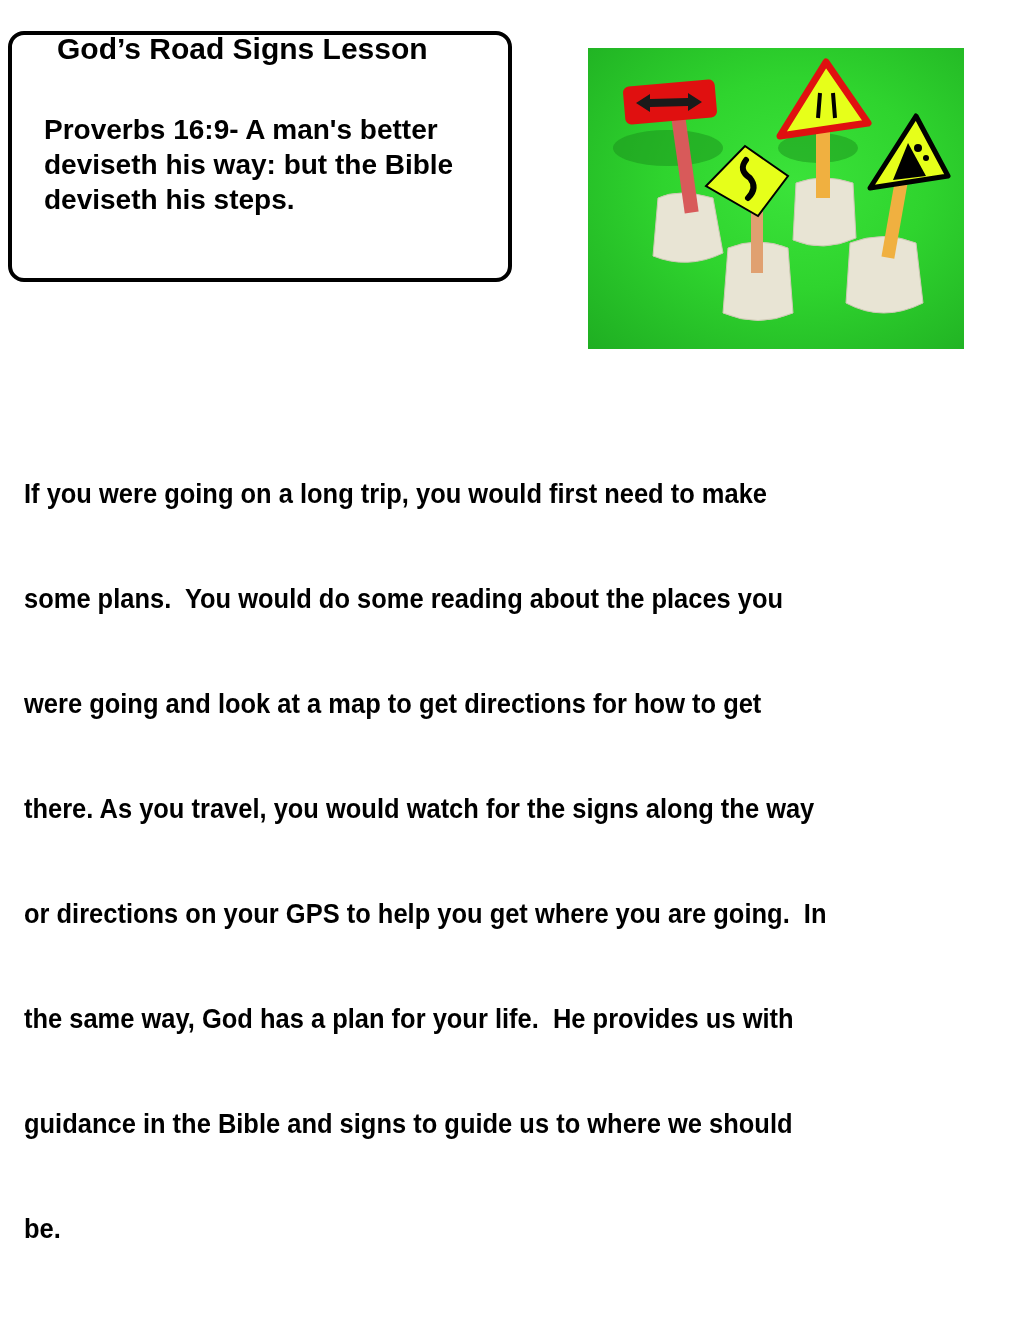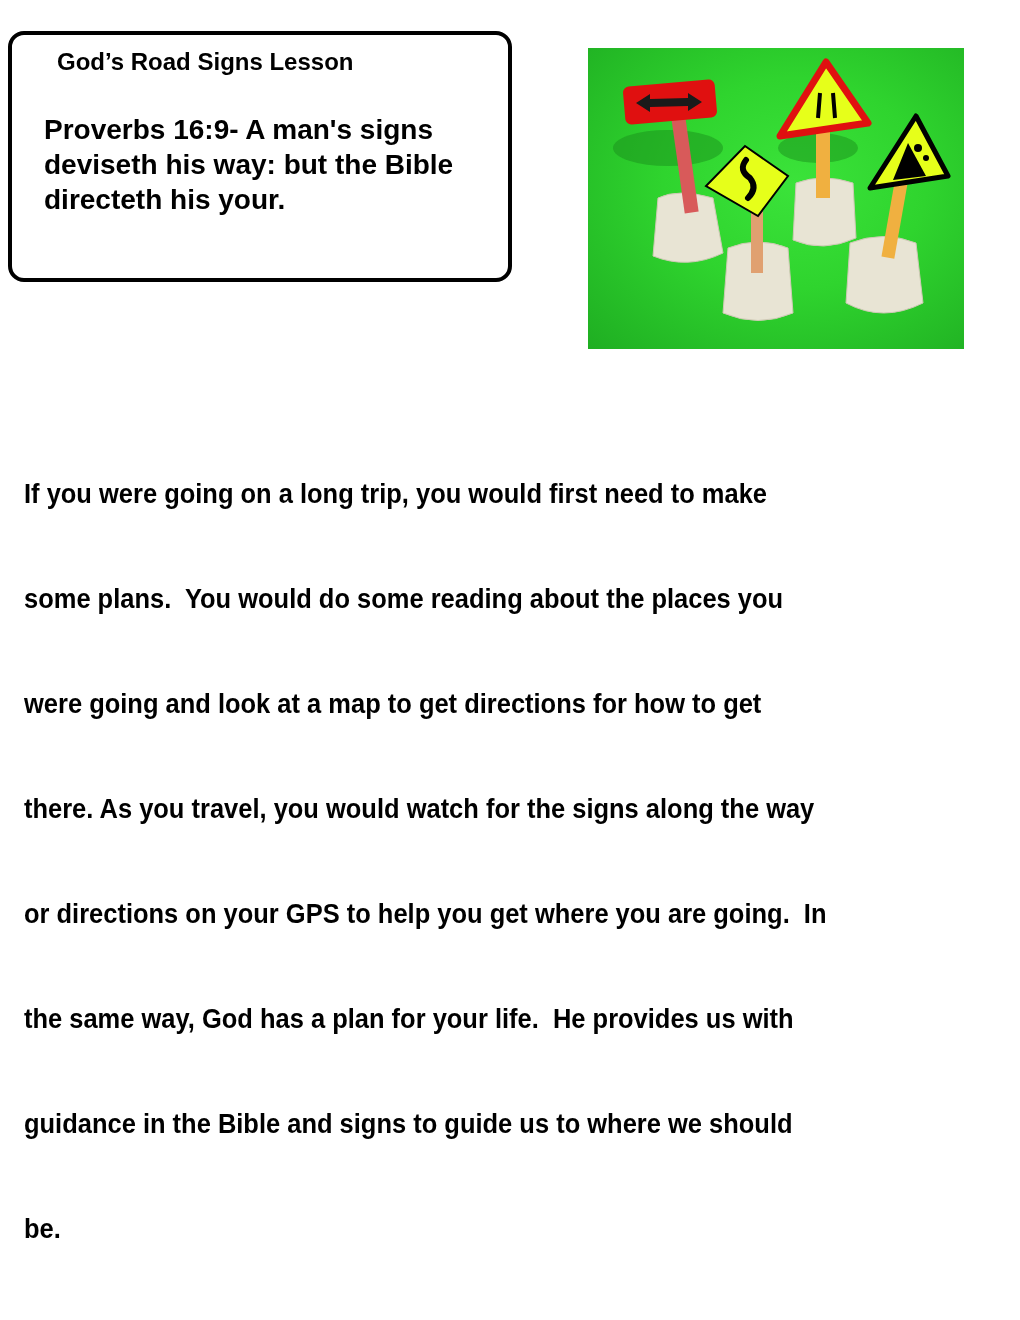--- a/index.html
+++ b/index.html
@@ -2,21 +2,21 @@
 <html><head>
 <meta charset="utf-8">
 <style>
   html, body { margin:0; padding:0; background:#ffffff; }
   body { width:1020px; height:1320px; position:relative; overflow:hidden; font-family:"Liberation Sans", sans-serif; color:#000; }
   .title-box {
     position:absolute; left:8px; top:31px; width:504px; height:251px;
     border:4px solid #000; border-radius:16px; box-sizing:border-box;
   }
   .title {
-    position:absolute; left:57px; top:48px; font-weight:bold; font-size:24px; letter-spacing:0px;
+    position:absolute; left:57px; top:32px; font-weight:bold; font-size:30px; letter-spacing:0px;
   }
   .verse {
     position:absolute; left:44px; top:112px; width:450px; font-weight:bold; font-size:28px; line-height:35px;
   }
   .photo {
     position:absolute; left:588px; top:48px; width:376px; height:301px; overflow:hidden;
     background: radial-gradient(ellipse at 55% 45%, #3be33a 0%, #2fd42e 45%, #1fae22 100%);
   }
   .photo svg { position:absolute; left:0; top:0; }
   .body-text {
@@ -26,23 +26,23 @@
     white-space:pre-wrap;
   }
   .line { display:block; white-space:pre; }
 </style>
 </head>
 <body>
 
 <div class="title-box"></div>
 <div class="title">God’s Road Signs Lesson</div>
 <div class="verse">
-  <span class="line">Proverbs 16:9- A man's signs</span>
+  <span class="line">Proverbs 16:9- A man's better</span>
   <span class="line">deviseth his way: but the Bible</span>
-  <span class="line">directeth his your.</span>
+  <span class="line">deviseth his steps.</span>
 </div>
 
 <div class="photo" title="Craft road signs made from egg carton cups and craft sticks on a green background">
   <svg width="376" height="301" viewBox="0 0 376 301">
 
     <ellipse cx="80" cy="100" rx="55" ry="18" fill="#1a8f1c" opacity="0.5"></ellipse>
     <ellipse cx="230" cy="100" rx="40" ry="15" fill="#1a8f1c" opacity="0.5"></ellipse>
 
     <path d="M70 150 Q90 140 125 150 L135 205 Q100 222 65 208 Z" fill="#e8e4d4" stroke="#cfc9b5"></path>
     <path d="M140 200 Q170 188 200 200 L205 265 Q170 280 135 265 Z" fill="#e8e4d4" stroke="#cfc9b5"></path>

